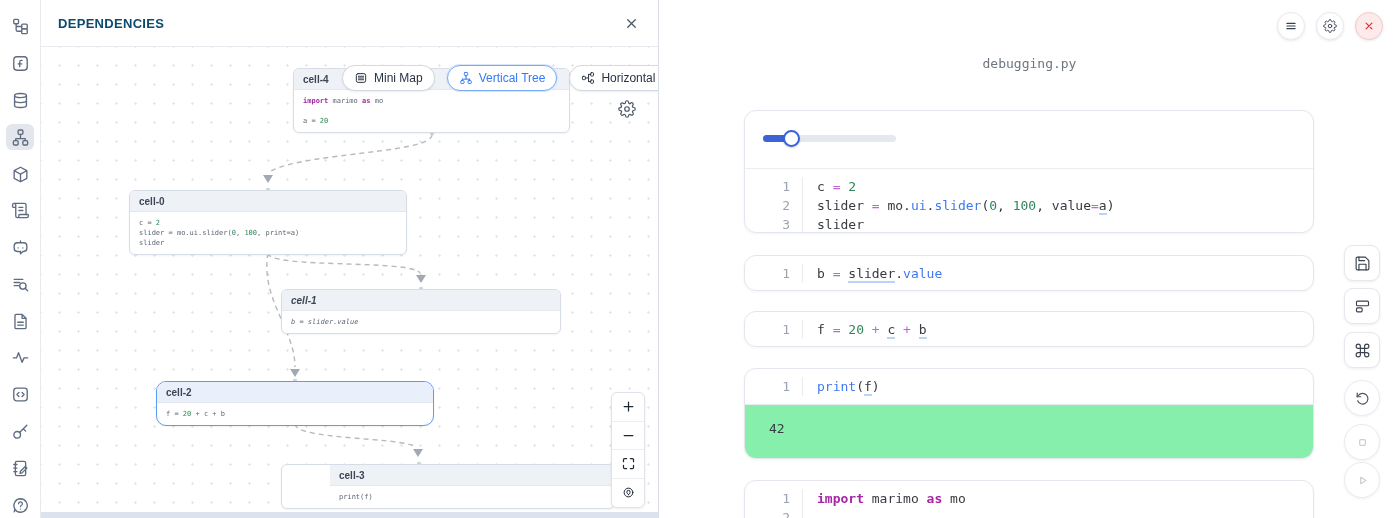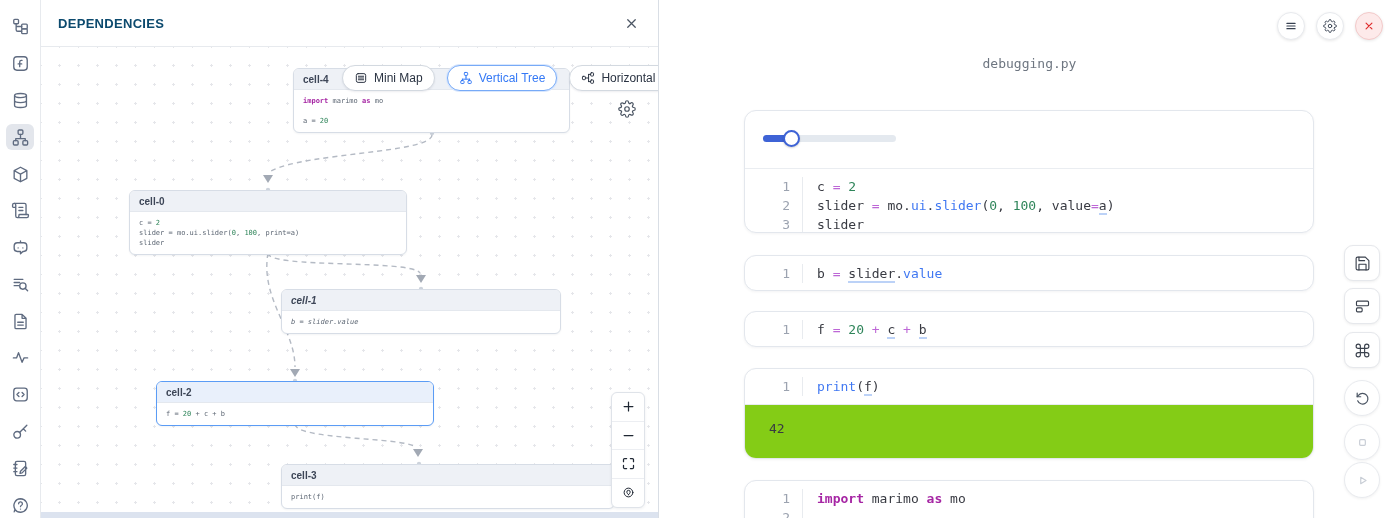--- a/index.html
+++ b/index.html
@@ -53,21 +53,21 @@
   .cbtn.danger{background:#fdeaea;border-color:#f3caca;color:#e02c2c}
 
   .cell{position:absolute;left:85px;width:570px;background:#fff;border:1px solid #e3e7ed;border-radius:12px;box-shadow:0 1px 3px rgba(15,23,42,.05);box-sizing:border-box;overflow:hidden}
   .widget-area{height:57px;border-bottom:1px solid #eaedf1;position:relative}
   .slider-track{position:absolute;left:18px;top:24px;width:133px;height:7px;border-radius:4px;background:#e4e9ef;cursor:pointer}
   .slider-fill{position:absolute;left:0;top:0;height:100%;border-radius:4px;background:#3e63d6}
   .slider-thumb{position:absolute;top:-5px;width:17px;height:17px;border-radius:50%;background:#fff;border:2px solid #3e63d6;box-sizing:border-box;box-shadow:0 1px 2px rgba(0,0,0,.18)}
   .code-area{display:flex;font-family:"DejaVu Sans Mono",monospace;font-size:13px;line-height:19px;padding:8px 0;cursor:text}
   .gutter{width:58px;text-align:right;padding-right:12px;color:#9ca3b0;border-right:1px solid #e8ebef;box-sizing:border-box;flex-shrink:0}
   .code-lines{padding-left:14px;white-space:pre}
-  .cell-output{border-top:1px solid #e8ebef;background:#84cc16;padding:16px 0 0 24px;font-family:"DejaVu Sans Mono",monospace;font-size:13px;color:#383a42;box-sizing:border-box;height:100%}
+  .cell-output{border-top:1px solid #e8ebef;background:#86efac;padding:16px 0 0 24px;font-family:"DejaVu Sans Mono",monospace;font-size:13px;color:#383a42;box-sizing:border-box;height:100%}
 
   .tk-d{color:#383a42}.tk-k{color:#a626a4;font-weight:bold}.tk-b{color:#4078f2}.tk-n{color:#2f855a}.tk-o{color:#bd67d6}
   .tk-du{color:#383a42;border-bottom:2px solid #bcd2f7}
   .tk-gd{color:#5c6673}.tk-gk{color:#a626a4;font-weight:bold}.tk-gn{color:#2f855a}
 
   .side-actions button{position:absolute;left:685px;width:36px;height:36px;box-sizing:border-box;background:#fff;display:flex;align-items:center;justify-content:center;cursor:pointer;padding:0}
   .side-actions .sq{border:1px solid #e6e8ec;border-radius:9px;box-shadow:0 1px 3px rgba(0,0,0,.07);color:#3a414d}
   .side-actions .ci{border:1px solid #e9ebef;border-radius:50%;box-shadow:0 1px 3px rgba(0,0,0,.06);color:#4b5563}
   .side-actions .dim{color:#c9ced6}
   .side-actions svg{width:17px;height:17px}
@@ -201,25 +201,25 @@
             <div class="gnode-body"><div class="gline"><span class="tk-gk">import</span><span class="tk-gd"> marimo </span><span class="tk-gk">as</span><span class="tk-gd"> mo</span></div><div class="gline">&nbsp;</div><div class="gline"><span class="tk-gd">a = </span><span class="tk-gn">20</span></div></div>
           </div>
           <div class="gnode" style="left: 88px; top: 143px; width: 278px;">
             <div class="gnode-header">cell-0</div>
             <div class="gnode-body"><div class="gline"><span class="tk-gd">c = </span><span class="tk-gn">2</span></div><div class="gline"><span class="tk-gd">slider = mo.ui.slider(</span><span class="tk-gn">0</span><span class="tk-gd">, </span><span class="tk-gn">100</span><span class="tk-gd">, print=a)</span></div><div class="gline"><span class="tk-gd">slider</span></div></div>
           </div>
           <div class="gnode" style="left: 240px; top: 242px; width: 280px; font-style: italic;">
             <div class="gnode-header">cell-1</div>
             <div class="gnode-body"><div class="gline"><span class="tk-gd">b = slider.value</span></div></div>
           </div>
-          <div class="gnode selected" style="left: 115px; top: 334px; width: 278px;">
+          <div class="gnode selected" style="left: 115px; top: 334px; width: 278px; border-radius: 10px;">
             <div class="gnode-header">cell-2</div>
             <div class="gnode-body"><div class="gline"><span class="tk-gd">f = </span><span class="tk-gn">20</span><span class="tk-gd"> + c + b</span></div></div>
           </div>
-          <div class="gnode" style="left: 240px; top: 417px; width: 334px;">
+          <div class="gnode" style="left: 240px; top: 417px; width: 334px; padding-left: 48px;">
             <div class="gnode-header">cell-3</div>
             <div class="gnode-body"><div class="gline"><span class="tk-gd">print(f)</span></div></div>
           </div>
         </div>
 
       <div class="graph-toolbar">
         <button class="tbtn">
           <svg class="ic" viewBox="0 0 24 24">
               <rect x="4" y="4.5" width="16" height="15" rx="3"></rect>
               <path d="M7.5 9h9M7.5 12h9M7.5 15h9"></path>

